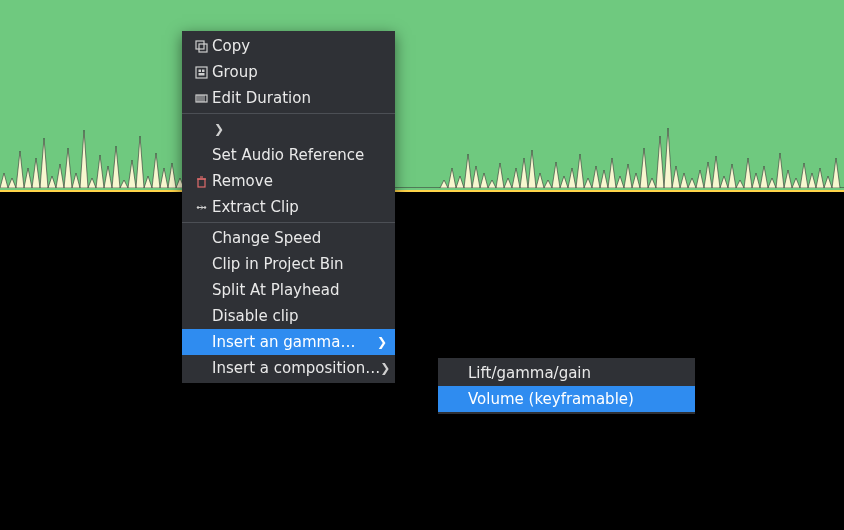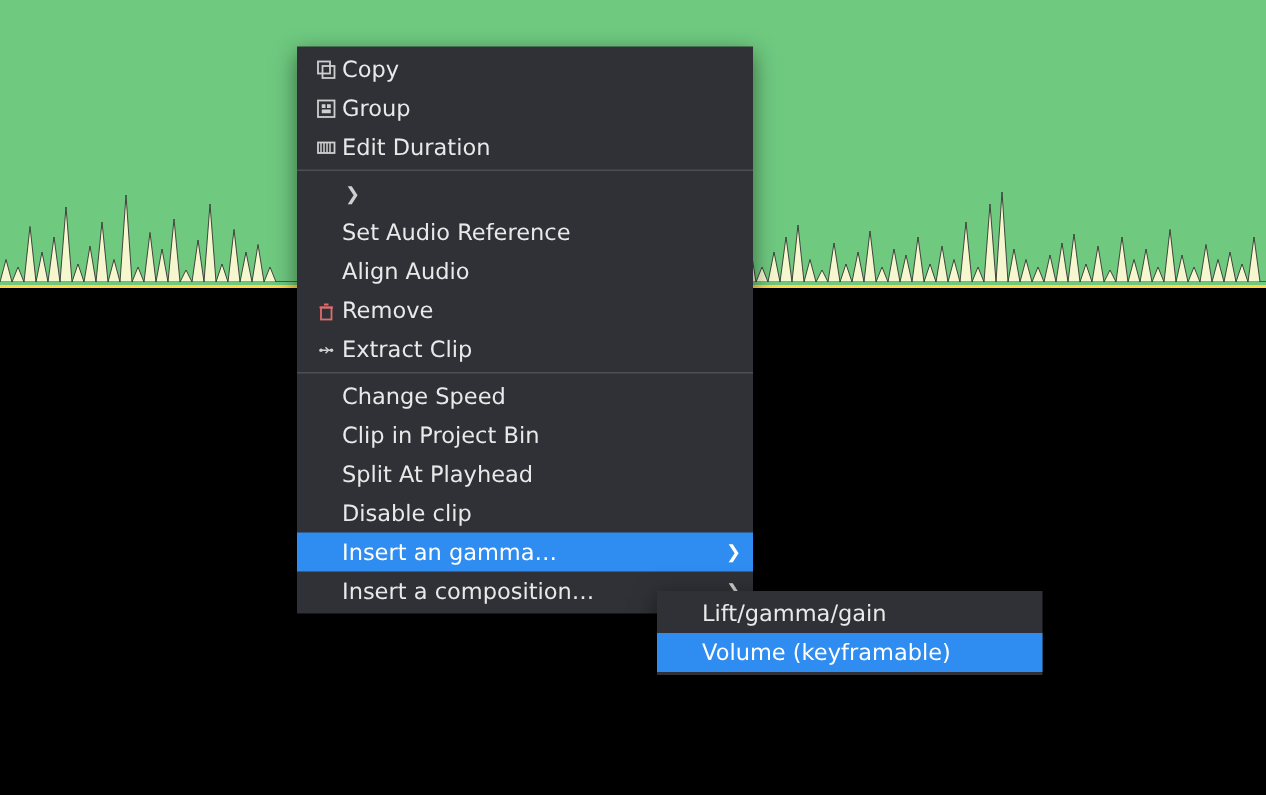--- a/index.html
+++ b/index.html
@@ -24,22 +24,22 @@
     left: 0; bottom: 2px;
     width: 844px; height: 70px;
   }
   .menu {
     position: absolute;
     background: #2f3136;
     color: #e9e9e9;
     padding: 2px 0;
     box-shadow: 0 4px 14px rgba(0,0,0,.5);
   }
-  .menu.main { left: 182px; top: 31px; width: 304px; margin-left: 16px; }
-  .menu.sub  { left: 438px; top: 358px; width: 257px; margin-top: 36px; }
+  .menu.main { left: 182px; top: 31px; width: 213px; }
+  .menu.sub  { left: 438px; top: 358px; width: 257px; }
   .menu-sep {
     height: 1px;
     background: #4c4f55;
     margin: 2px 0;
   }
   .menu-item {
     display: flex;
     align-items: center;
     height: 26px;
     padding: 0 8px 0 8px;
@@ -115,24 +115,20 @@
     <div class="menu-sep"></div>
     <div class="menu-item">
       <span class="icon-slot"></span>
       <span class="arrow">❯</span>
     </div>
     <div class="menu-item">
       <span class="icon-slot"></span>
       <span class="label">Set Audio Reference</span>
     </div>
     <div class="menu-item">
-      <span class="icon-slot"></span>
-      <span class="label">Align Audio</span>
-    </div>
-    <div class="menu-item">
       <span class="icon-slot">
         <svg width="13" height="13" viewBox="0 0 13 13">
           <rect x="3" y="4" width="7" height="8" fill="none" stroke="#e06c6c" stroke-width="1.2"></rect>
           <line x1="2" y1="4" x2="11" y2="4" stroke="#e06c6c" stroke-width="1.2"></line>
           <line x1="5" y1="2" x2="8" y2="2" stroke="#e06c6c" stroke-width="1.2"></line>
         </svg>
       </span>
       <span class="label">Remove</span>
     </div>
     <div class="menu-item">

